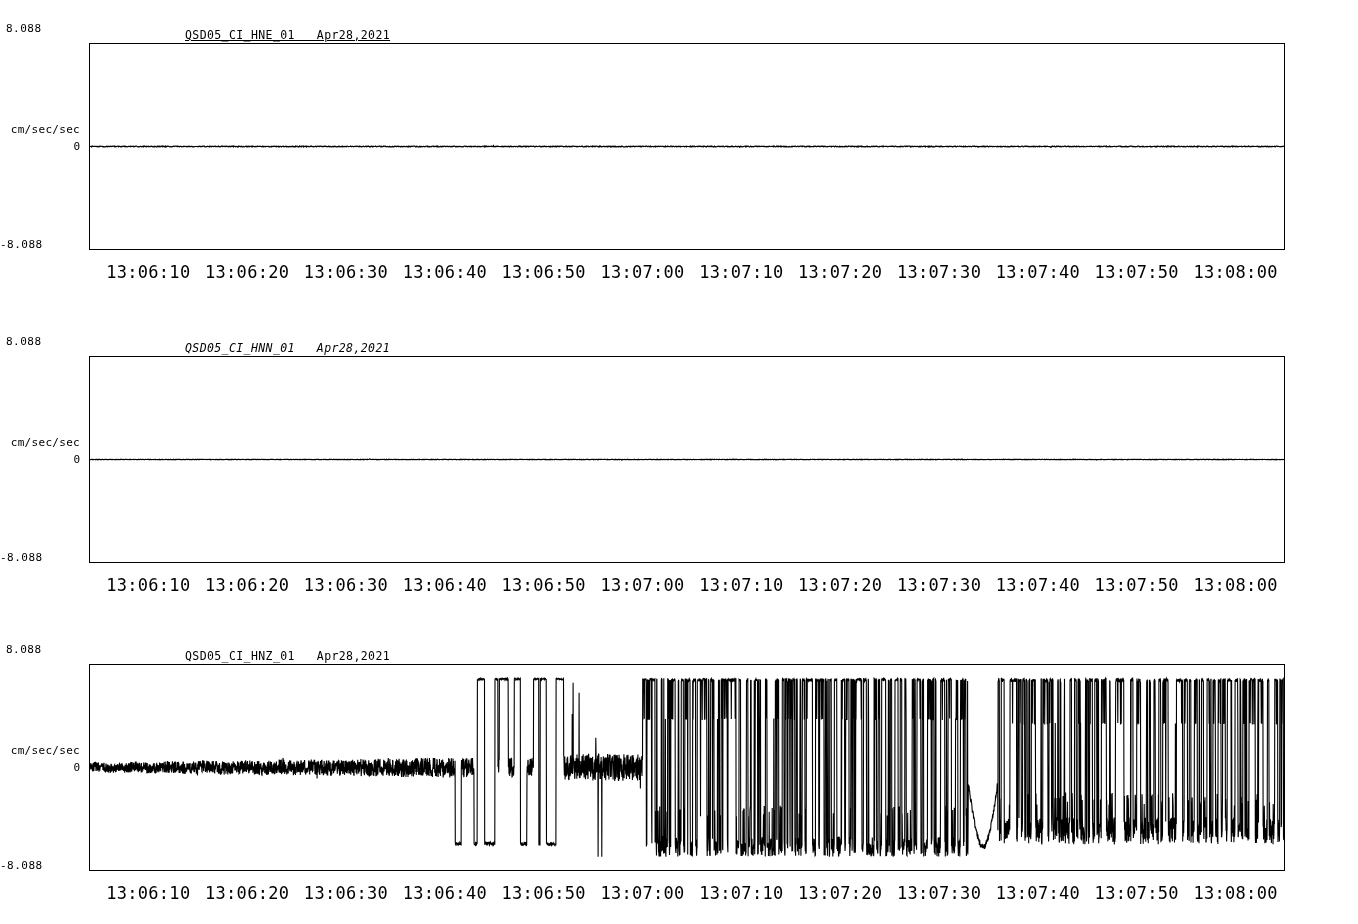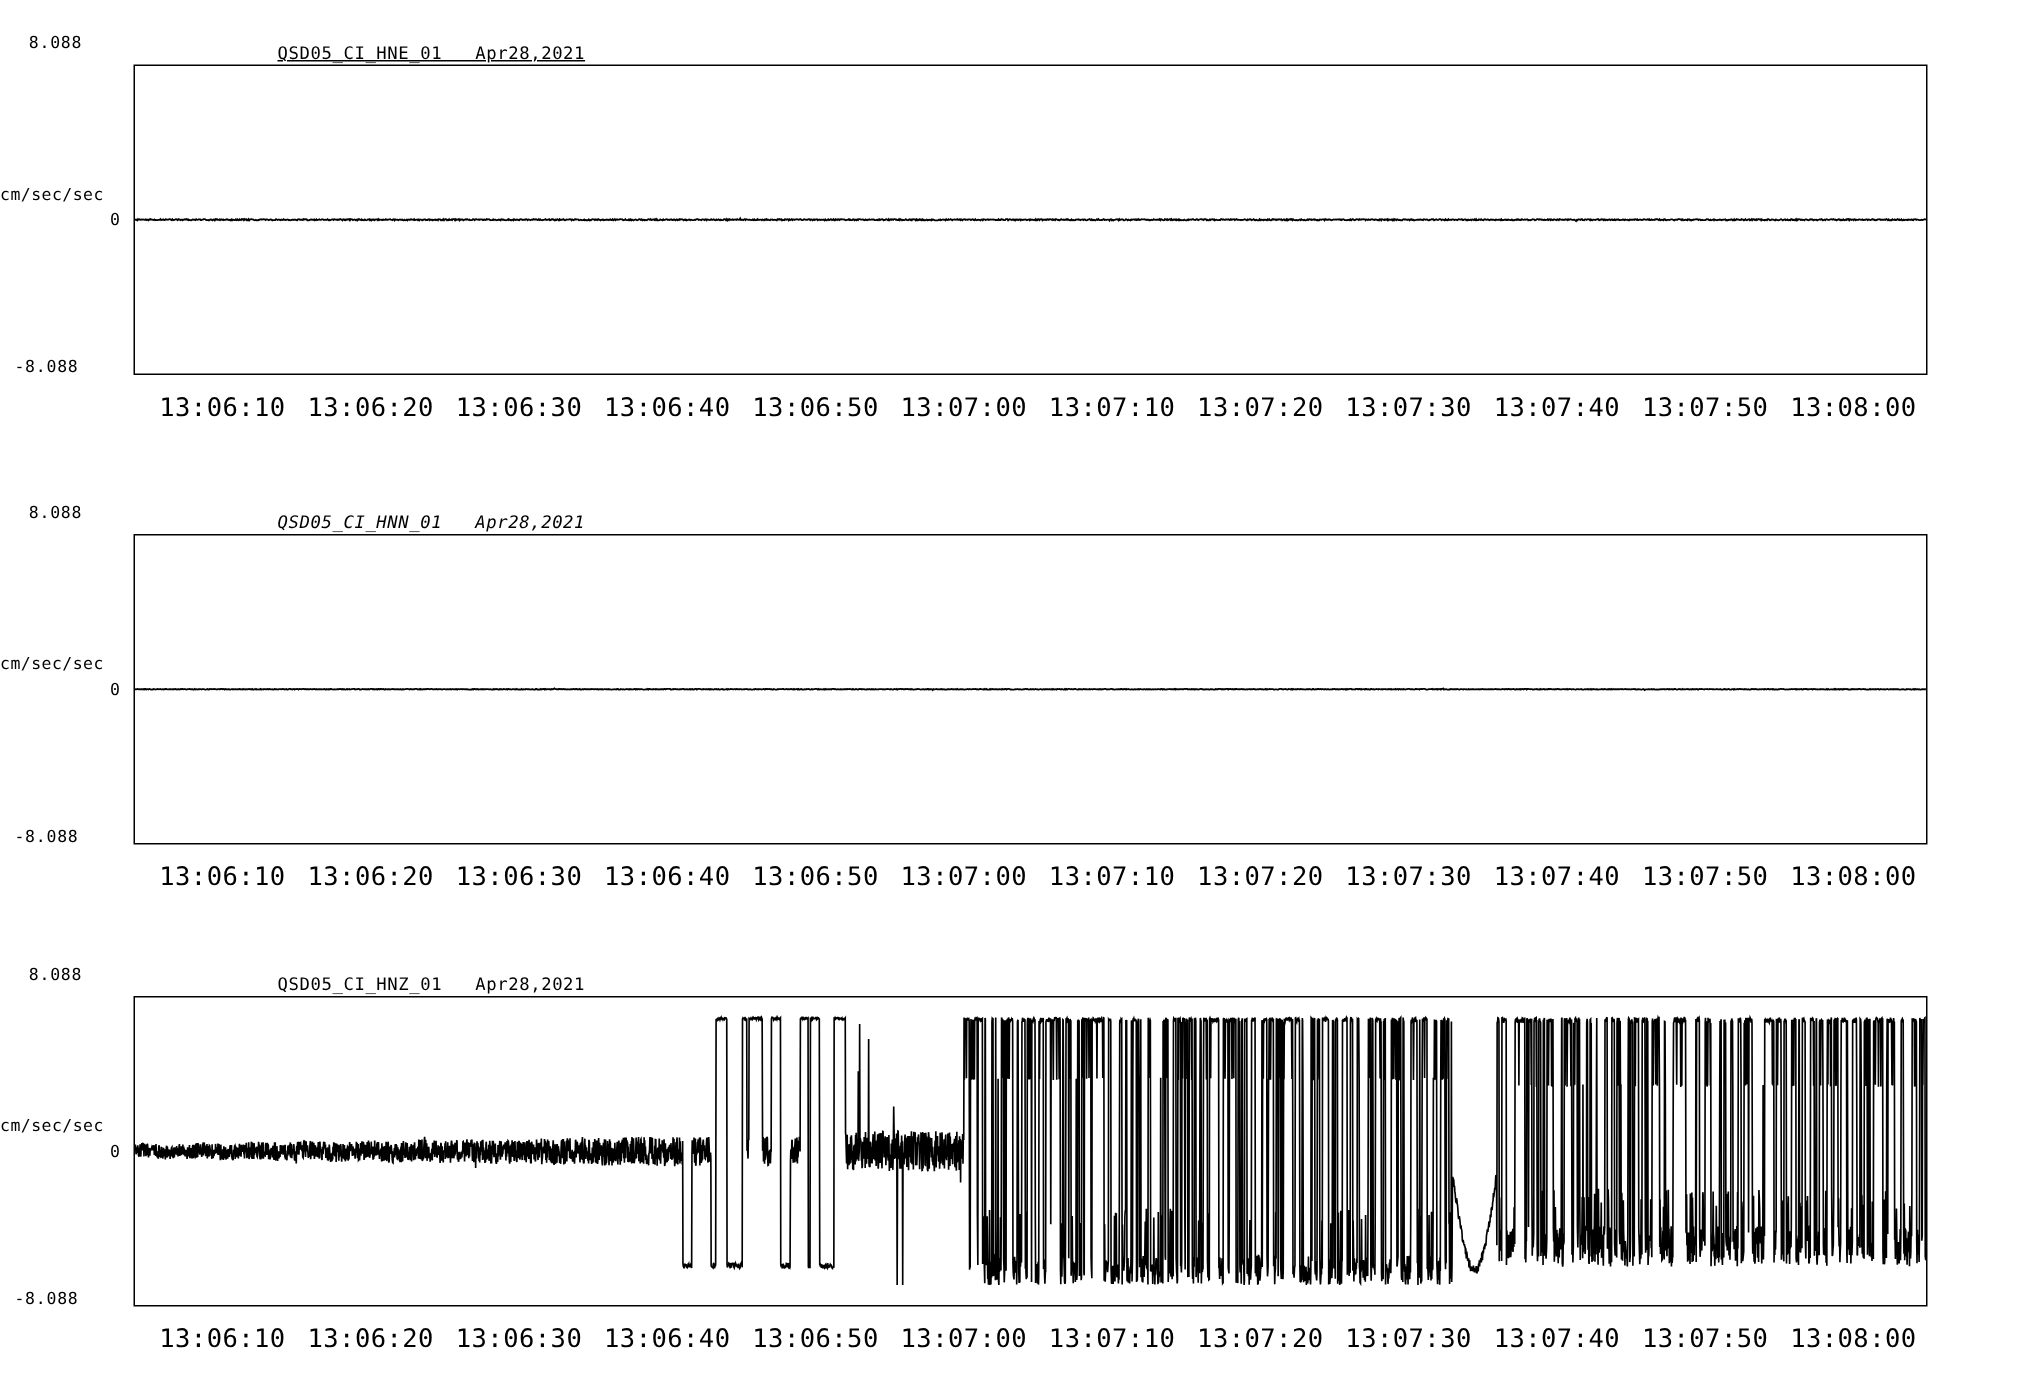--- a/index.html
+++ b/index.html
@@ -34,33 +34,34 @@
   .trace-svg {
     position: absolute;
     left: 0;
     top: 0;
   }
   .axis-label-max,
   .axis-label-min {
     position: absolute;
     font-size: 11px;
     letter-spacing: 0.5px;
-    text-align: center;
+    text-align: left;
     width: 62px;
   }
   .axis-label-zero {
     position: absolute;
     font-size: 11px;
     text-align: right;
     width: 62px;
   }
   .units-label {
     position: absolute;
     font-size: 11px;
     letter-spacing: 0.3px;
+    text-align: right;
     width: 80px;
   }
   .chart-title {
     position: absolute;
     font-size: 11.5px;
     letter-spacing: 0.4px;
     white-space: pre;
   }
   .tick-labels {
     position: absolute;

